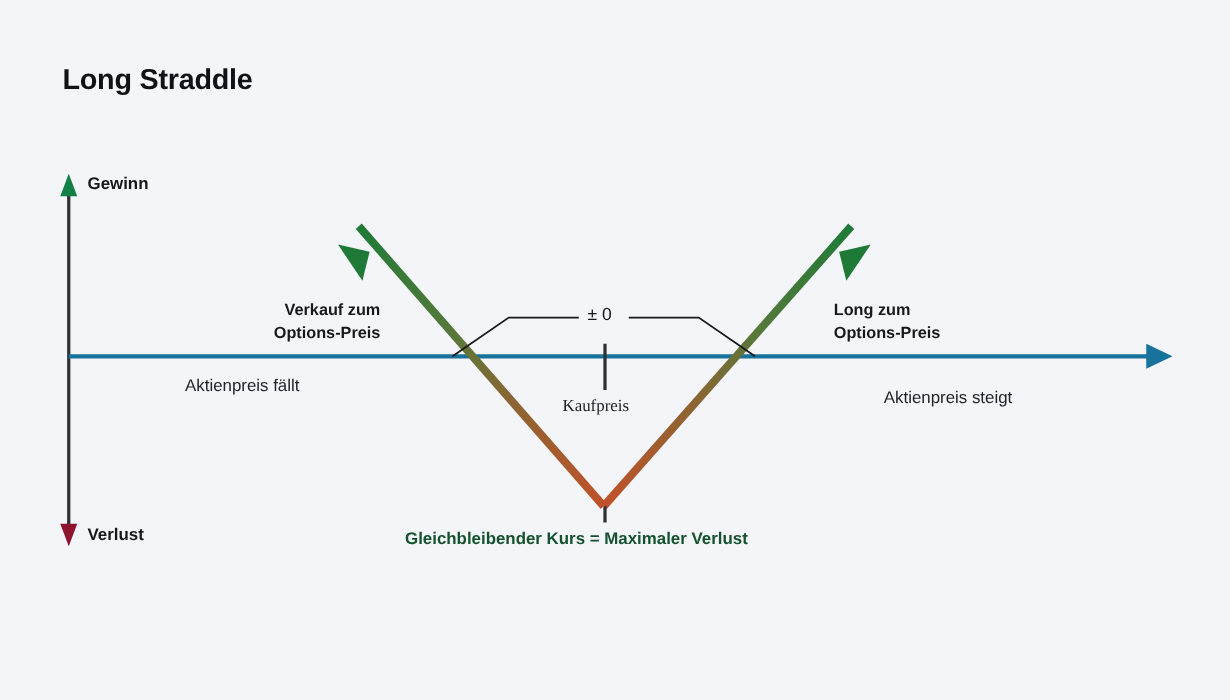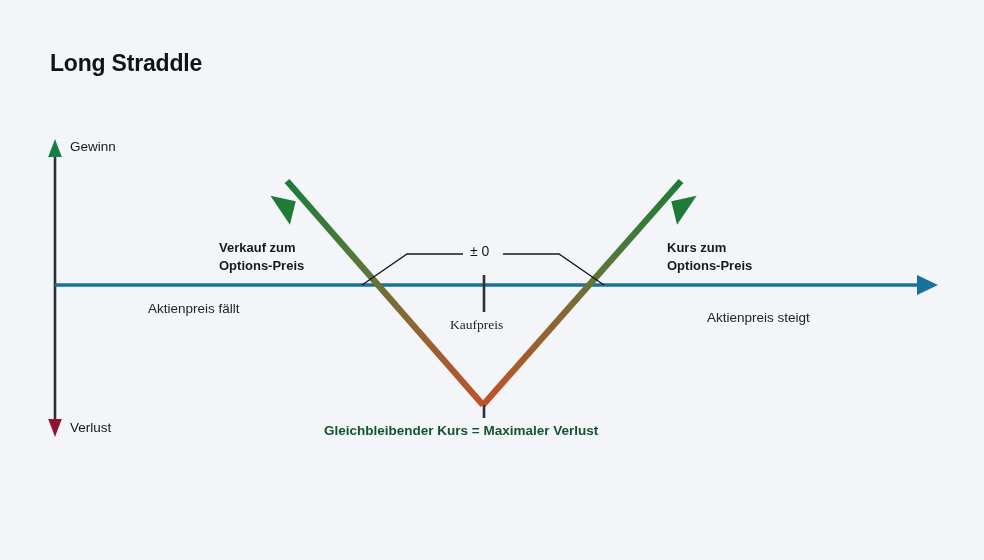--- a/index.html
+++ b/index.html
@@ -15,26 +15,26 @@
   #diagram { position:absolute; left:0; top:0; width:984px; height:560px; }
 
   .lbl { position:absolute; white-space:pre; }
 
   #page-title {
     left:50px; top:50px;
     font-size:23px; font-weight:bold; letter-spacing:-0.2px;
     color:#111218;
   }
 
-  .axis-name { font-size:13.5px; font-weight:normal; color:#16181d; }
+  .axis-name { font-size:13.5px; font-weight:bold; color:#16181d; }
   #gewinn-label { left:70px; top:139px; }
   #verlust-label { left:70px; top:420px;text-align:center; }
 
   .callout-bold { font-size:13px; font-weight:bold; color:#16181d; line-height:18px; }
-  #verkauf-label { left:219px; top:239px; }
+  #verkauf-label { left:219px; top:239px;text-align:right; }
   #kauf-label   { left:667px; top:239px; }
 
   .plain { font-size:13.5px; font-weight:normal; color:#22242b; }
   #aktienpreis-faellt { left:148px; top:301px; }
   #aktienpreis-steigt { left:707px; top:299px;margin-top:11px; }
   #kaufpreis-label    { left:450px; top:317px;font-family:Liberation Serif, serif; }
   #zero-label { left:470px; top:243px; font-size:14px; color:#16181d; }
 
   #max-loss-label {
     left:324px; top:423px;
@@ -93,21 +93,21 @@
 
   <div class="lbl" id="page-title">Long Straddle</div>
 
   <div class="lbl axis-name" id="gewinn-label">Gewinn</div>
 
   <div class="lbl axis-name" id="verlust-label">Verlust</div>
 
   <div class="lbl callout-bold" id="verkauf-label">Verkauf zum
 Options-Preis</div>
 
-  <div class="lbl callout-bold" id="kauf-label">Kurs zum
+  <div class="lbl callout-bold" id="kauf-label">Long zum
 Options-Preis</div>
 
   <div class="lbl plain" id="aktienpreis-faellt">Aktienpreis fällt</div>
 
   <div class="lbl plain" id="aktienpreis-steigt">Aktienpreis steigt</div>
 
   <div class="lbl" id="zero-label">± 0</div>
 
   <div class="lbl plain" id="kaufpreis-label">Kaufpreis</div>
 

